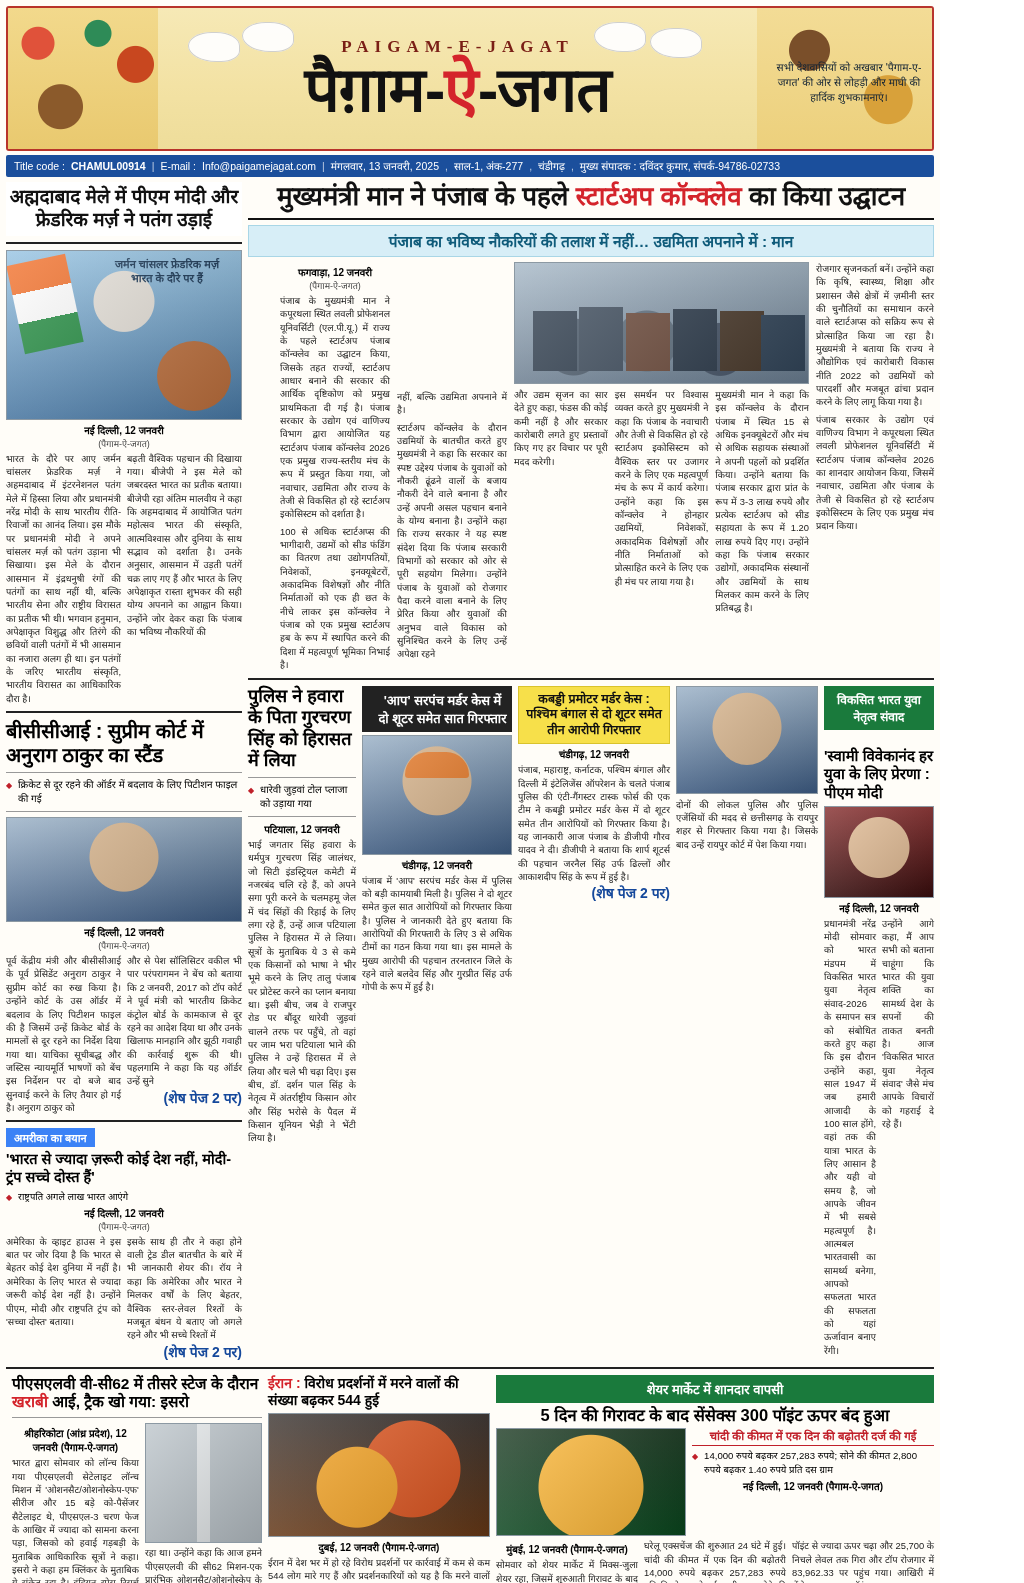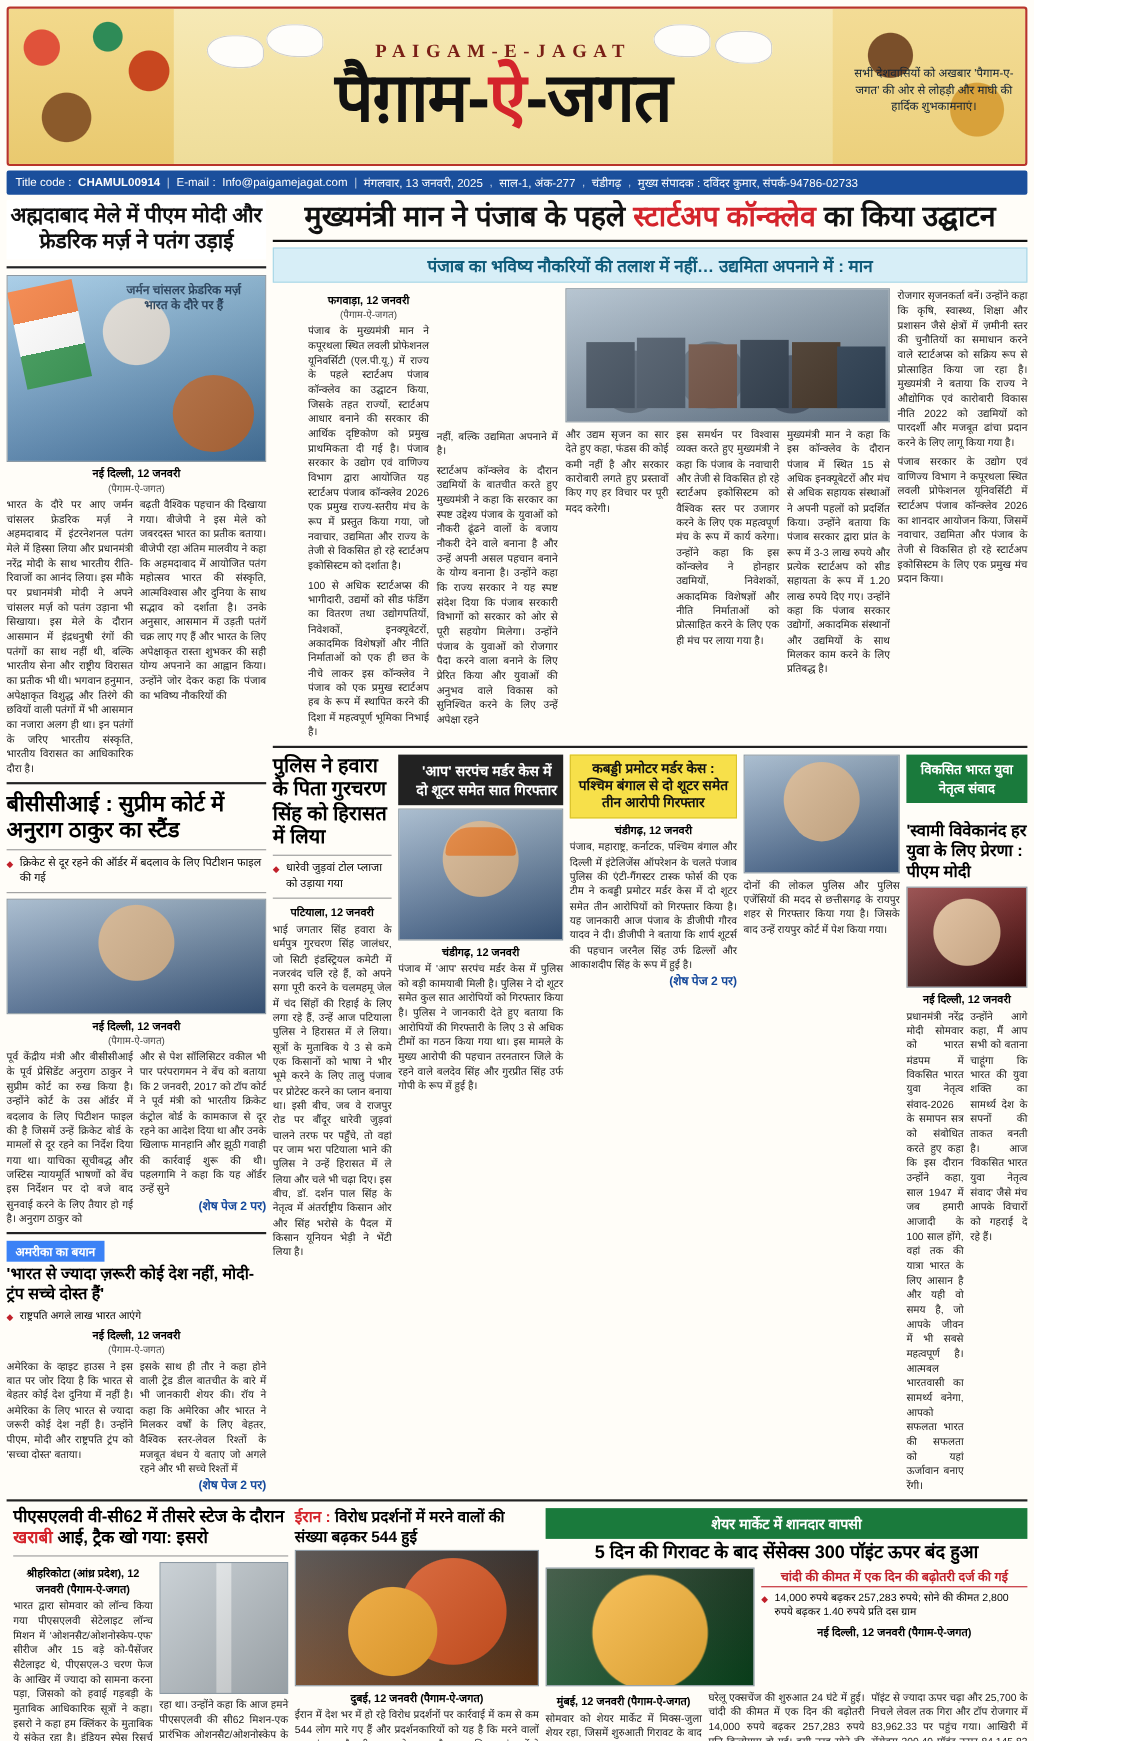--- a/index.html
+++ b/index.html
@@ -68,21 +68,21 @@
      text-align:center; padding:5px 4px; }
   .boxhead-y { background:#f7e04a; color:#111; font-size:17px; font-weight:bold;
      text-align:center; padding:5px 4px; border:1px solid #d9c32d; }
   .boxhead-g { background:#1a7a3c; color:#fff; font-size:15px; font-weight:bold;
      text-align:center; padding:5px 4px; }
 
   .dateline { font-size:10px; font-weight:bold; text-align:center; margin:3px 0 2px; }
   .dateline .small { display:block; font-weight:normal; font-size:9px; color:#444; }
 
   p.body { font-size:9.4px; line-height:1.42; text-align:justify; color:#1a1a1a; hyphens:auto; }
-  .cont { font-size:11px; color:#15489b; font-weight:bold; }
+  .cont { font-size:14px; color:#15489b; font-weight:bold; }
 
   .photo { background:#b9c6cf; position:relative; overflow:hidden; border:1px solid #8c99a3; }
   .photo::after { content:""; position:absolute; inset:0;
     background:linear-gradient(135deg, rgba(255,255,255,.25), rgba(0,0,0,.18)); }
   .ph-crowd { background:
      radial-gradient(circle at 20% 70%, #4a5a6b 0 28px, transparent 29px),
      radial-gradient(circle at 45% 65%, #5d6e7e 0 30px, transparent 31px),
      radial-gradient(circle at 70% 72%, #47566a 0 26px, transparent 27px),
      linear-gradient(180deg,#9fb2c2,#6e8296); }
   .ph-person { background:

